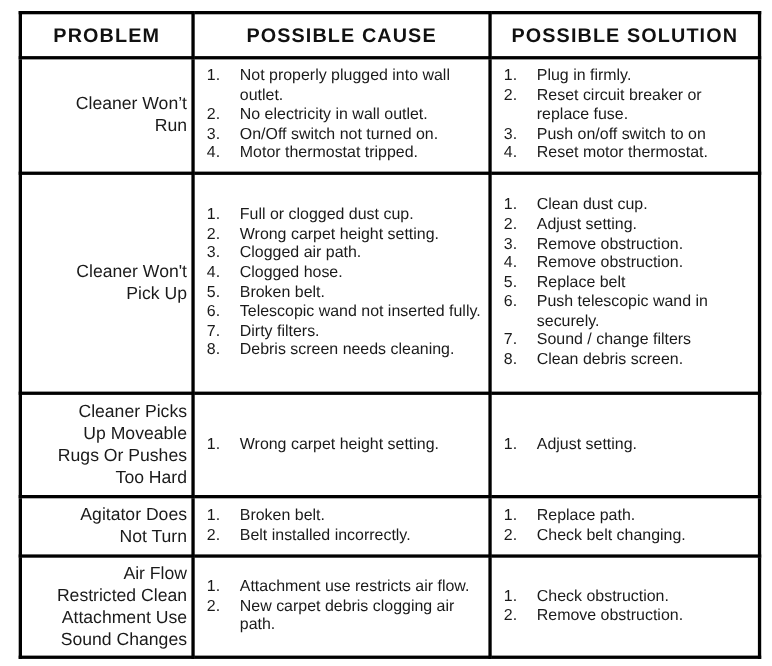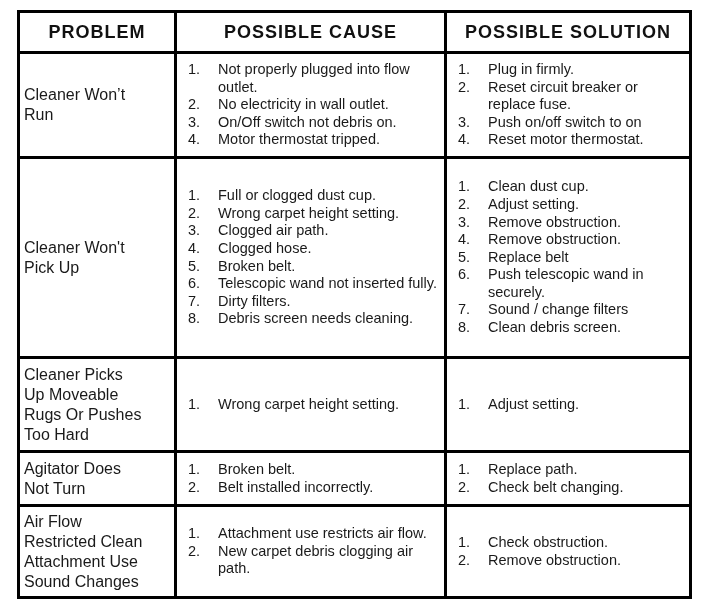--- a/index.html
+++ b/index.html
@@ -2,21 +2,21 @@
 <html><head>
 <meta charset="utf-8">
 <style>
   html, body { margin:0; padding:0; background:#ffffff; }
   body { width:702px; height:605px; position:relative; overflow:hidden;
          font-family:"Liberation Sans", sans-serif; color:#1a1a1a; }
   #tbl { position:absolute; left:17px; top:10px; width:672px; height:585px; }
   table { border-collapse:collapse; width:672px; height:585px; table-layout:fixed; }
   td, th { border:3px solid #000; padding:0; vertical-align:middle; }
   th { font-weight:bold; font-size:18px; letter-spacing:1px; text-align:center; color:#111; height:38px; }
-  td.problem { text-align:left; font-size:16px; line-height:20px; padding:0 4px; }
+  td.problem { text-align:right; font-size:16px; line-height:20px; padding:0 4px; }
   td.list { padding:0 6px 0 11px; font-size:14.5px; line-height:17.6px; }
   .item { display:flex; }
   .num { width:30px; flex:0 0 30px; }
   .txt { flex:1; }
   col.c1 { width:157px; } col.c2 { width:270px; } col.c3 { width:245px; }
   tr.r1 { height:105px; } tr.r2 { height:200px; } tr.r3 { height:94px; }
   tr.r4 { height:54px;padding-left:28px; } tr.r5 { height:92px; }
   .problem-line { display:block; }
 </style>
 </head>
@@ -38,29 +38,29 @@
   </thead>
   <tbody id="tbody">
         <tr class="r1">
           <td class="problem">
             <span class="problem-line">Cleaner Won’t</span>
             <span class="problem-line">Run</span>
           </td>
           <td class="list">
             <div class="item">
               <span class="num">1.</span>
-              <span class="txt">Not properly plugged into flow outlet.</span>
+              <span class="txt">Not properly plugged into wall outlet.</span>
             </div>
             <div class="item">
               <span class="num">2.</span>
               <span class="txt">No electricity in wall outlet.</span>
             </div>
             <div class="item">
               <span class="num">3.</span>
-              <span class="txt">On/Off switch not debris on.</span>
+              <span class="txt">On/Off switch not turned on.</span>
             </div>
             <div class="item">
               <span class="num">4.</span>
               <span class="txt">Motor thermostat tripped.</span>
             </div>
           </td>
           <td class="list">
             <div class="item">
               <span class="num">1.</span>
               <span class="txt">Plug in firmly.</span>

